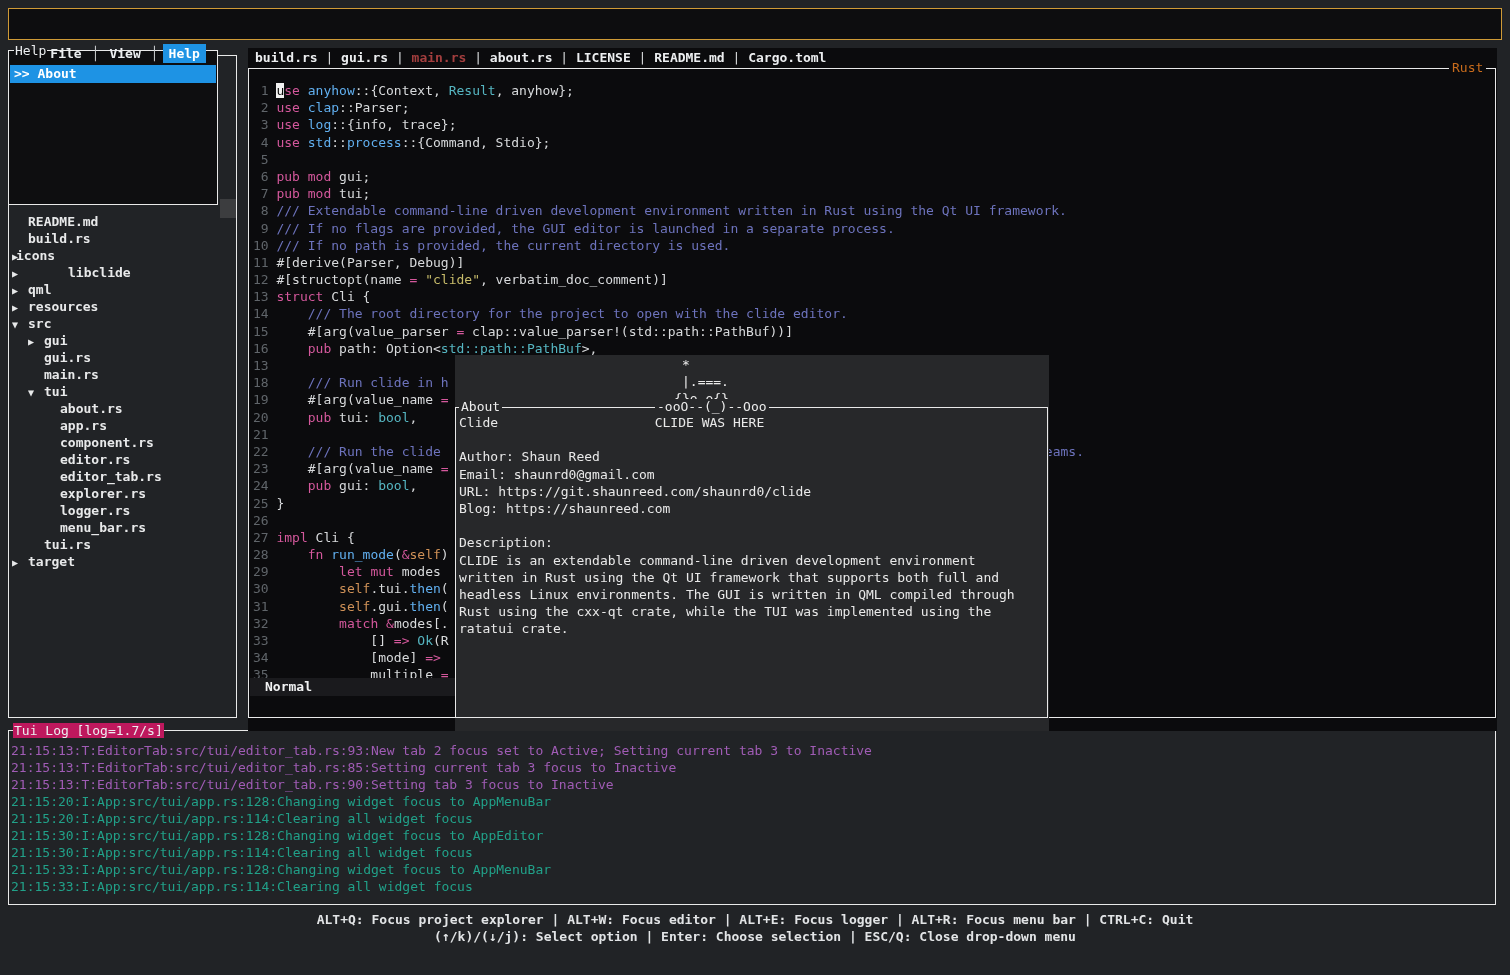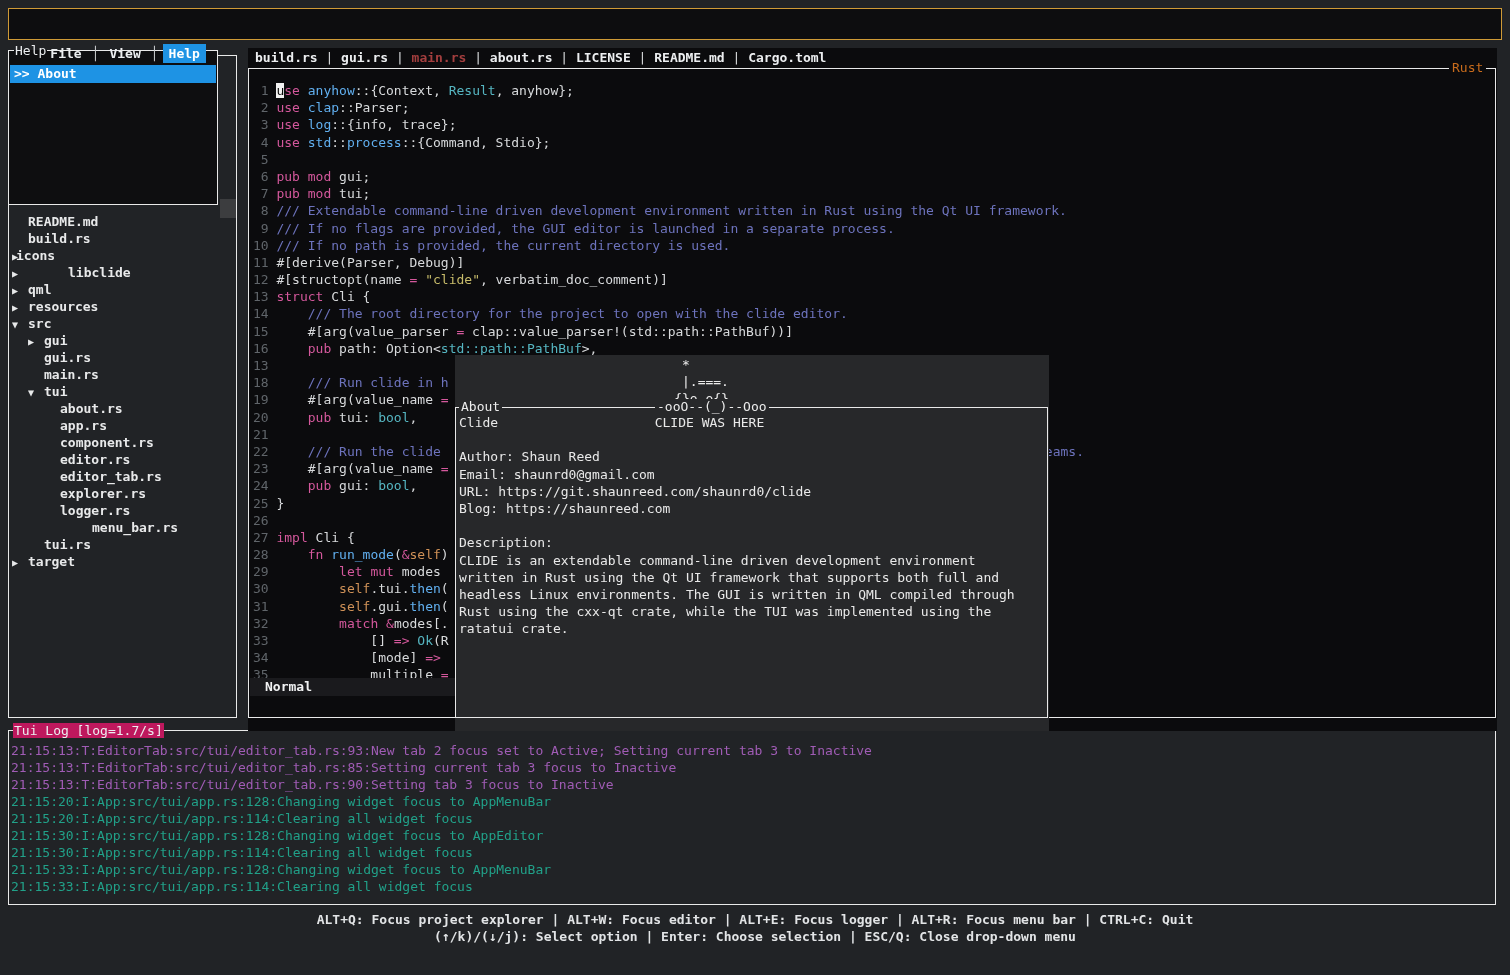--- a/index.html
+++ b/index.html
@@ -130,21 +130,21 @@
       <div class="trow">
         <span class="tlabel" style="left: 60px;">editor_tab.rs</span>
       </div>
       <div class="trow">
         <span class="tlabel" style="left: 60px;">explorer.rs</span>
       </div>
       <div class="trow">
         <span class="tlabel" style="left: 60px;">logger.rs</span>
       </div>
       <div class="trow">
-        <span class="tlabel" style="left: 60px; margin-left: 32px;">menu_bar.rs</span>
+        <span class="tlabel" style="left: 60px;">menu_bar.rs</span>
       </div>
       <div class="trow">
         <span class="tlabel" style="left: 44px;">tui.rs</span>
       </div>
       <div class="trow">
         <span class="tarrow" style="left: 12px;">▶</span>
         <span class="tlabel" style="left: 28px;">target</span>
       </div>
     </div>
 

